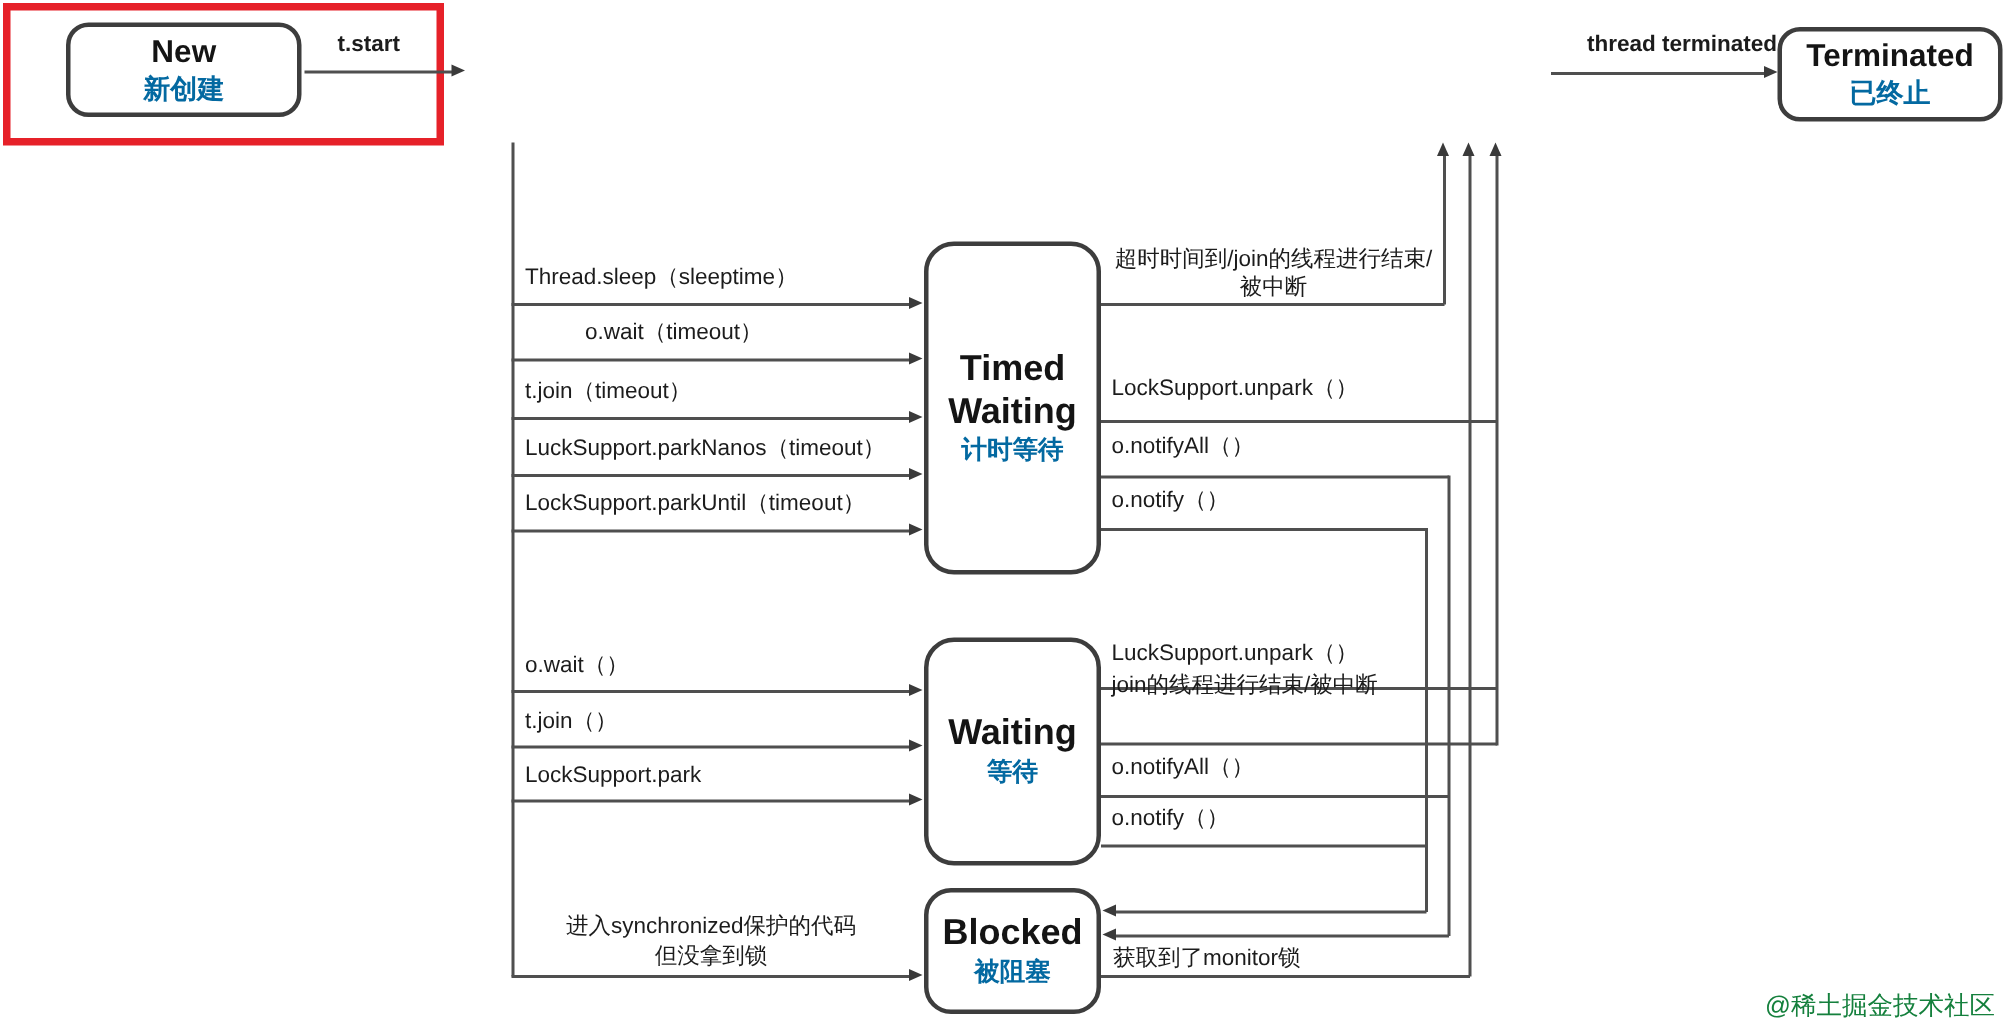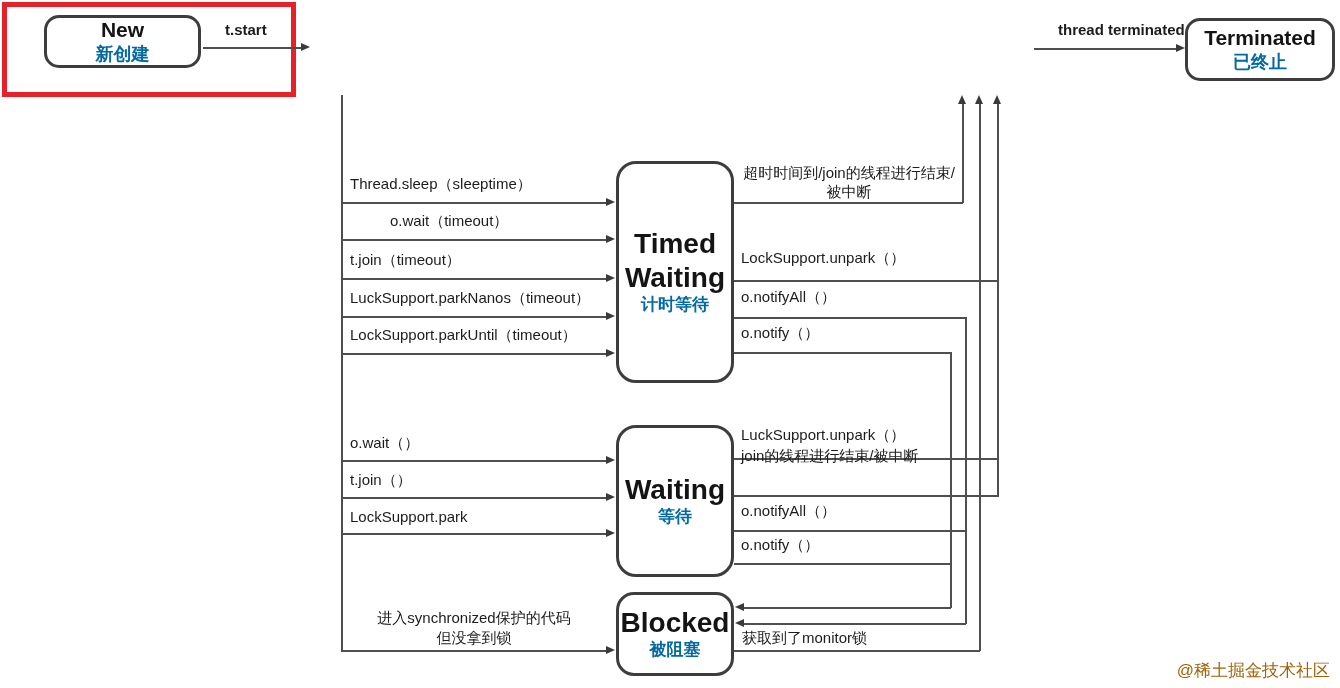--- a/index.html
+++ b/index.html
@@ -6,46 +6,46 @@
   #canvas{
     position:relative;width:1340px;height:688px;background:#ffffff;overflow:hidden;
     font-family:"Liberation Sans","DejaVu Sans",sans-serif;color:#1a1a1a;
   }
   *{box-sizing:border-box;}
   .box{
     position:absolute;background:#fff;border:3.5px solid #3d3d3d;border-radius:18px;
     display:flex;flex-direction:column;align-items:center;justify-content:center;
     text-align:center;z-index:3;
   }
-  .box .en{font-weight:bold;font-size:28px;line-height:1.2;color:#141414;}
+  .box .en{font-weight:bold;font-size:24px;line-height:1.2;color:#141414;}
   .box .en.lg{font-size:21px;}
   .box .zh{font-weight:bold;font-size:17px;line-height:1.35;color:#0369a1;}
   .hl{position:absolute;height:1.5px;background:#4f4f4f;z-index:1;}
   .vl{position:absolute;width:1.5px;background:#4f4f4f;z-index:1;}
   .ar{position:absolute;width:0;height:0;border-top:4.5px solid transparent;
       border-bottom:4.5px solid transparent;border-left:9px solid #3a3a3a;z-index:2;}
   .al{position:absolute;width:0;height:0;border-top:4.5px solid transparent;
       border-bottom:4.5px solid transparent;border-right:9px solid #3a3a3a;z-index:2;}
   .au{position:absolute;width:0;height:0;border-left:4.5px solid transparent;
       border-right:4.5px solid transparent;border-bottom:9px solid #3a3a3a;z-index:2;}
   .lbl{position:absolute;font-size:15px;color:#1c1c1c;white-space:nowrap;z-index:2;}
   .lbl.b{font-weight:bold;}
   .lbl.c{white-space:normal;text-align:center;}
   #red-rect{position:absolute;left:2px;top:2px;width:294px;height:95px;
     border:5px solid #e62129;z-index:0;}
-  #watermark{position:absolute;right:10px;bottom:6px;font-size:17px;color:#a16207;z-index:4;}
+  #watermark{position:absolute;right:10px;bottom:6px;font-size:17px;color:#15803d;z-index:4;}
 </style>
 </head>
 <body>
 
 <div id="canvas">
 
   <div id="red-rect"></div>
 
-  <div class="box" style="left:44px;top:15px;width:157px;height:53px;border-radius:15px;">
+  <div class="box" style="left:44px;top:15px;width:157px;height:63px;border-radius:15px;">
     <div class="en lg">New</div>
     <div class="zh" style="font-size:18px">新创建</div>
   </div>
 
 
   <div class="box" style="left:1185px;top:18px;width:150px;height:63px;border-radius:15px;">
     <div class="en lg">Terminated</div>
     <div class="zh" style="font-size:18px">已终止</div>
   </div>
 

